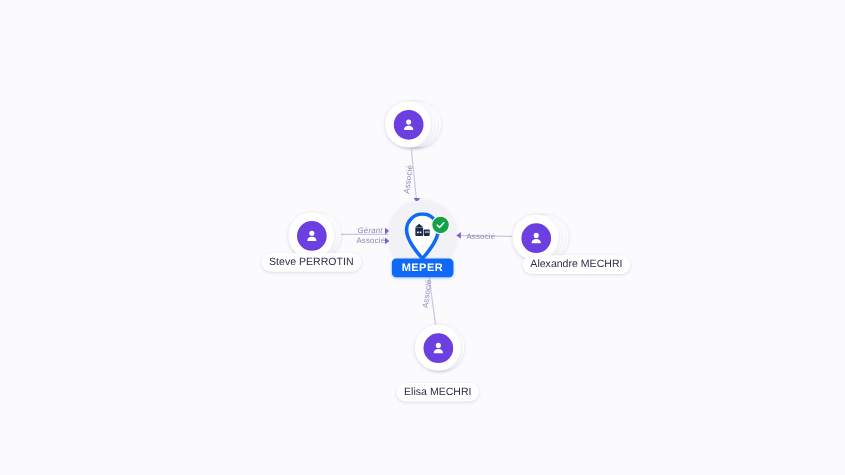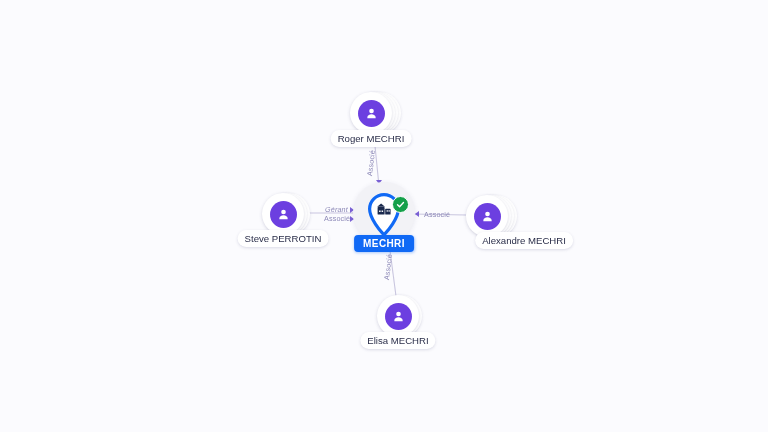--- a/index.html
+++ b/index.html
@@ -219,21 +219,20 @@
       <div class="avatar-ring">
         <div class="avatar-disc">
           <svg width="15" height="15" viewBox="0 0 24 24" fill="#ffffff">
             <circle cx="12" cy="8" r="3.7"></circle>
             <path d="M12 13.2c-3.7 0-6.6 2.2-6.6 4.9v1.3h13.2v-1.3c0-2.7-2.9-4.9-6.6-4.9z"></path>
           </svg>
         </div>
       </div>
     </div>
   </div>
-  <div class="node-label" style="left:371px; top:130px;">Roger MECHRI</div>
 
   <div class="person-node" style="left:283px; top:214px;">
     <div class="avatar-stack">
       <div class="stack-card s2"></div>
       <div class="stack-card s1"></div>
       <div class="avatar-ring">
         <div class="avatar-disc">
           <svg width="15" height="15" viewBox="0 0 24 24" fill="#ffffff">
             <circle cx="12" cy="8" r="3.7"></circle>
             <path d="M12 13.2c-3.7 0-6.6 2.2-6.6 4.9v1.3h13.2v-1.3c0-2.7-2.9-4.9-6.6-4.9z"></path>
@@ -267,21 +266,21 @@
       <div class="avatar-ring">
         <div class="avatar-disc">
           <svg width="15" height="15" viewBox="0 0 24 24" fill="#ffffff">
             <circle cx="12" cy="8" r="3.7"></circle>
             <path d="M12 13.2c-3.7 0-6.6 2.2-6.6 4.9v1.3h13.2v-1.3c0-2.7-2.9-4.9-6.6-4.9z"></path>
           </svg>
         </div>
       </div>
     </div>
   </div>
-  <div class="node-label" style="left:398px; top:332px;text-align:right;">Elisa MECHRI</div>
+  <div class="node-label" style="left:398px; top:348px;text-align:right;">Elisa MECHRI</div>
 
   <div id="company-node" style="left:384px; top:213px;">
     <div class="company-halo"></div>
     <div class="company-pin">
       <svg width="34" height="44" viewBox="0 0 34 44">
         <path d="M17 1.6C9.0 1.6 2.6 8.0 2.6 16c0 9.6 11.2 22.4 13.3 24.7
                  c0.6 0.6 1.6 0.6 2.2 0C20.2 38.4 31.4 25.6 31.4 16
                  C31.4 8.0 25.0 1.6 17 1.6z" fill="#ffffff" stroke="#1069f5" stroke-width="3.2"></path>
         <circle cx="17" cy="16" r="10.2" fill="#ffffff"></circle>
         <g transform="translate(17,16)">
@@ -294,15 +293,15 @@
           <rect x="4.5" y="1.3" width="1.3" height="1.3" fill="#ffffff"></rect>
         </g>
       </svg>
     </div>
     <div class="verified-badge">
       <svg width="9" height="9" viewBox="0 0 24 24" fill="none" stroke="#ffffff" stroke-width="3.6" stroke-linecap="round" stroke-linejoin="round">
         <polyline points="4,12.5 9.5,18 20,6.5"></polyline>
       </svg>
     </div>
   </div>
-  <div id="company-label" style="left:384px; top:235px;">MECHRI</div>
+  <div id="company-label" style="left:384px; top:235px;">MEPER</div>
 
 </div>
 
 </body></html>

